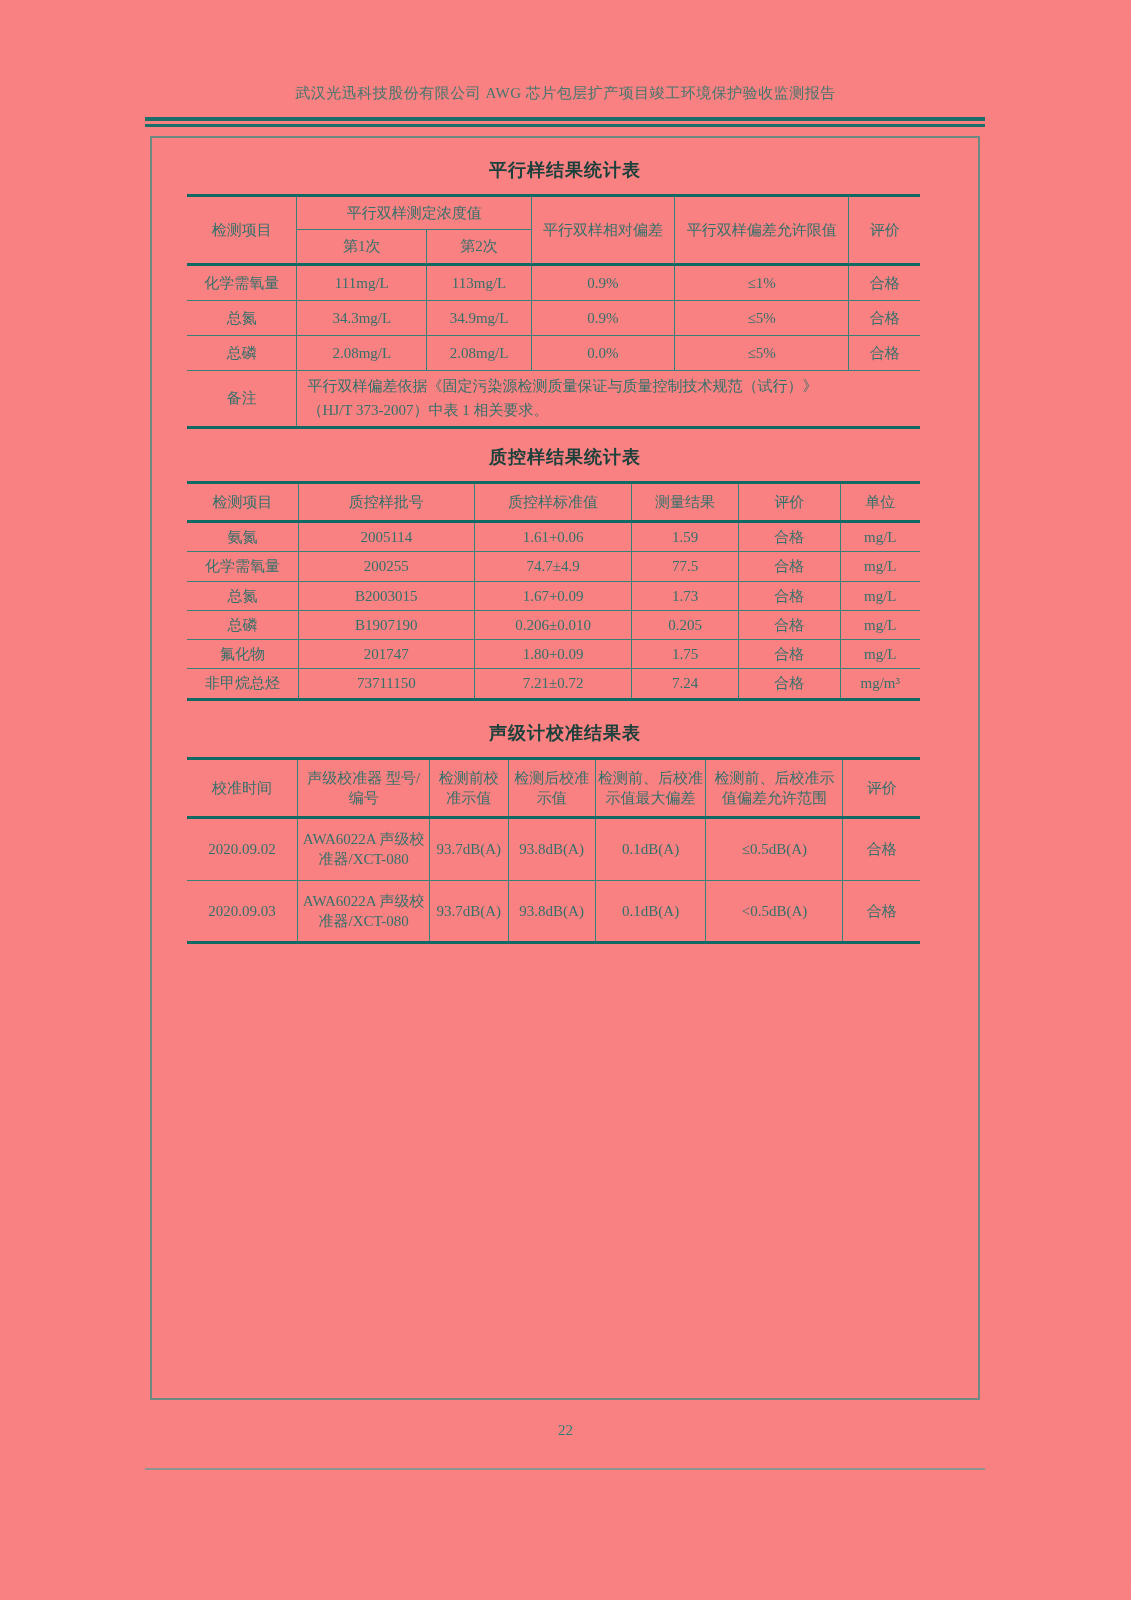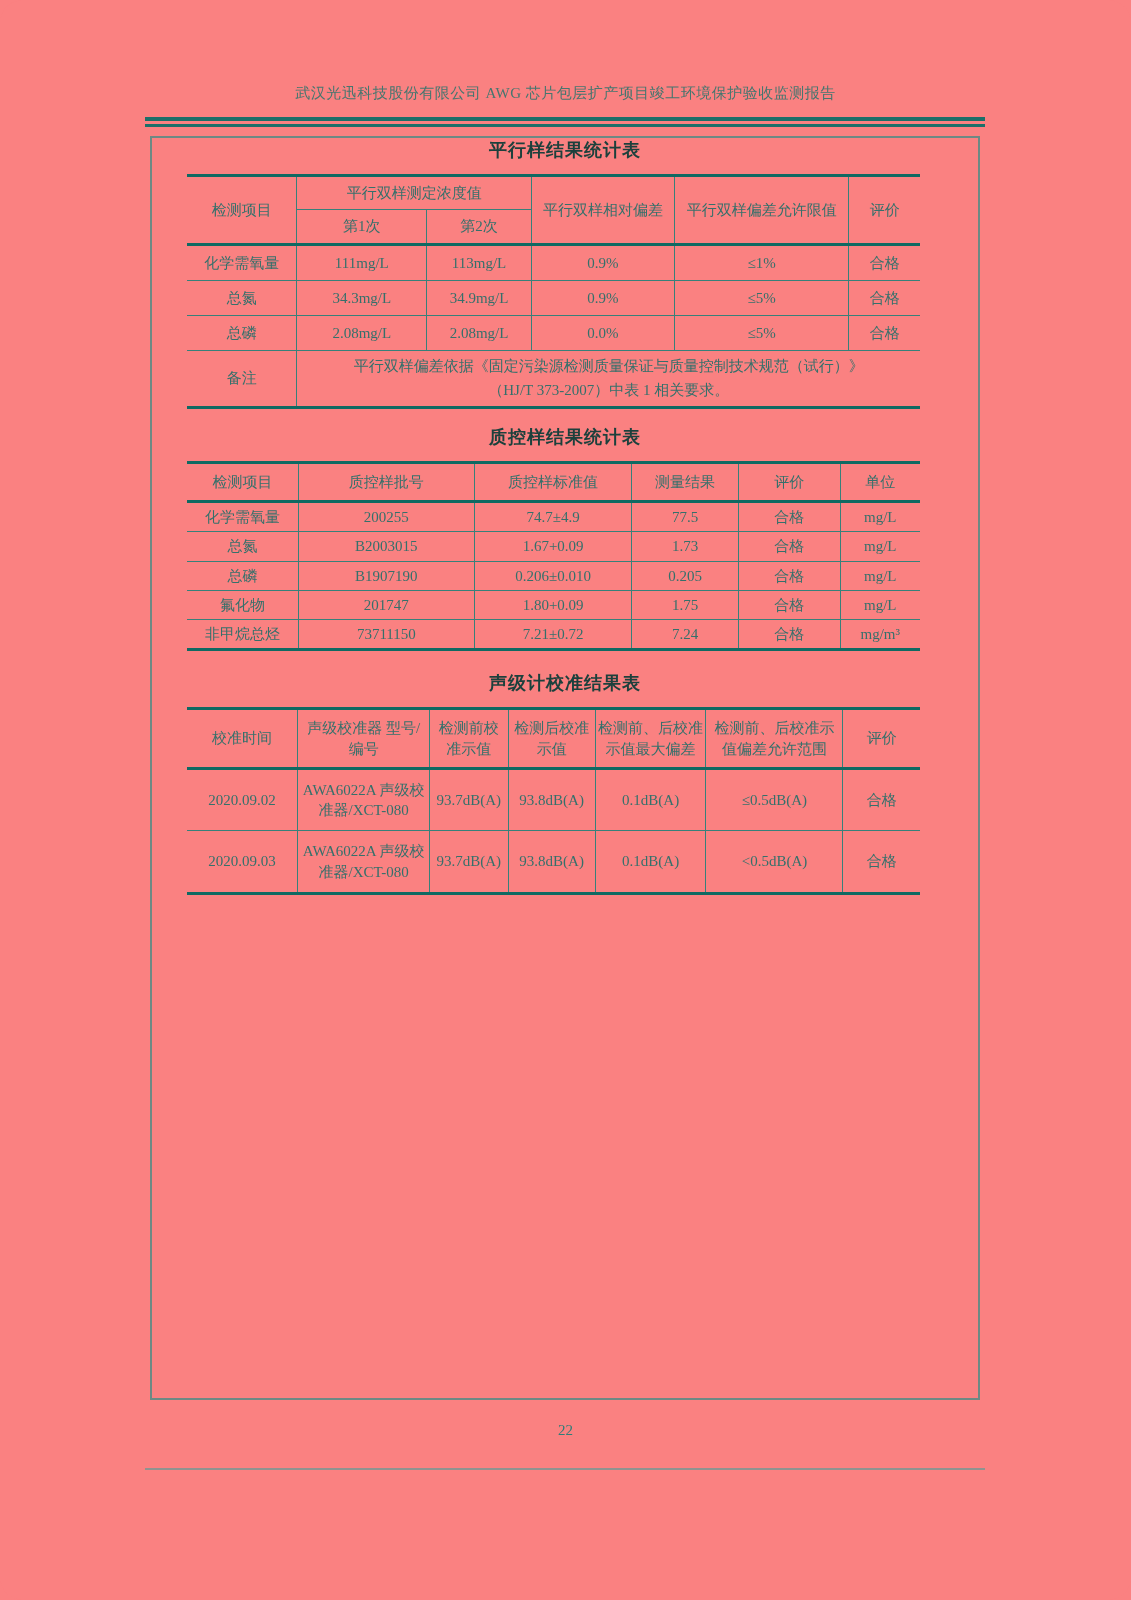--- a/index.html
+++ b/index.html
@@ -19,21 +19,21 @@
     letter-spacing:0.5px;
   }
   .rule-top{position:absolute;top:117px;left:145px;width:840px;height:4px;background:#1c6f69;}
   .rule-bottom{position:absolute;top:124px;left:145px;width:840px;height:3px;background:#1c6f69;}
   .frame{
     position:absolute;top:136px;left:150px;
     width:826px;height:1260px;
     border:2px solid #6d8984;
   }
   .tbl-title{
-    margin:0 0 0 0;
+    margin:20px 0 0 0;
     width:100%;
     text-align:center;
     font-size:18px;font-weight:bold;color:#1c403c;
     letter-spacing:1px;
   }
   .tbl-wrap{margin-left:35px;width:733px;}
   table{
     border-collapse:collapse;
     table-layout:fixed;
     width:733px;
@@ -50,21 +50,21 @@
     line-height:1.35;
     padding:6px 3px;
     word-break:break-word;
   }
   .bl{border-left:1px solid #37807a;}
   .hb{border-bottom:3px solid #106962;}
   .lb{border-bottom:1px solid #37807a;}
   tbody td{border-top:1px solid #37807a;}
   
   .t1 tbody td{padding:7px 3px;}
-  .t1 .remark-cell{text-align:center;padding:4px 10px;line-height:1.55;margin-top:46px;}
+  .t1 .remark-cell{text-align:left;padding:4px 10px;line-height:1.55;margin-top:46px;}
   .remark-line{display:block;}
   
   .t2 th{padding:8px 3px;}
   .t2 tbody td{padding:4px 3px;}
   
   .t3 th{padding:8px 2px;}
   .t3 tbody td{padding:10px 3px;}
   .footer-rule{position:absolute;top:1468px;left:145px;width:840px;height:2px;background:#8f9390;}
   .page-number{position:absolute;top:1422px;left:0;width:100%;text-align:center;font-size:15px;color:#2e7d78;}
 </style>
@@ -157,20 +157,28 @@
             <th class="hb">检测项目</th>
             <th class="bl hb">质控样批号</th>
             <th class="bl hb">质控样标准值</th>
             <th class="bl hb">测量结果</th>
             <th class="bl hb">评价</th>
             <th class="bl hb">单位</th>
           </tr>
         </thead>
         <tbody>
           <tr>
+            <td>氨氮</td>
+            <td class="bl">2005114</td>
+            <td class="bl">1.61+0.06</td>
+            <td class="bl">1.59</td>
+            <td class="bl">合格</td>
+            <td class="bl">mg/L</td>
+          </tr>
+          <tr>
             <td>化学需氧量</td>
             <td class="bl">200255</td>
             <td class="bl">74.7±4.9</td>
             <td class="bl">77.5</td>
             <td class="bl">合格</td>
             <td class="bl">mg/L</td>
           </tr>
           <tr>
             <td>总氮</td>
             <td class="bl">B2003015</td>

